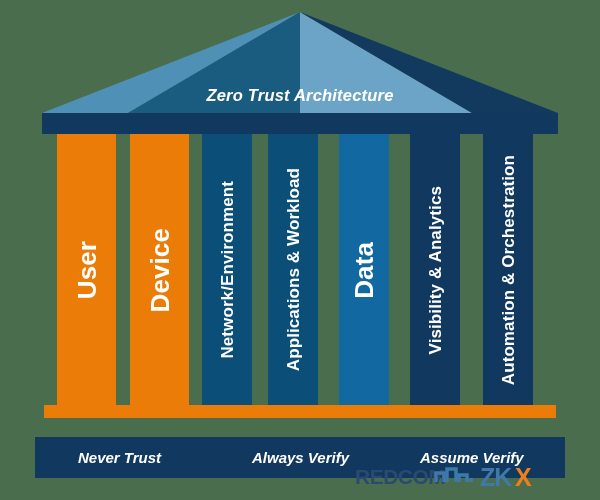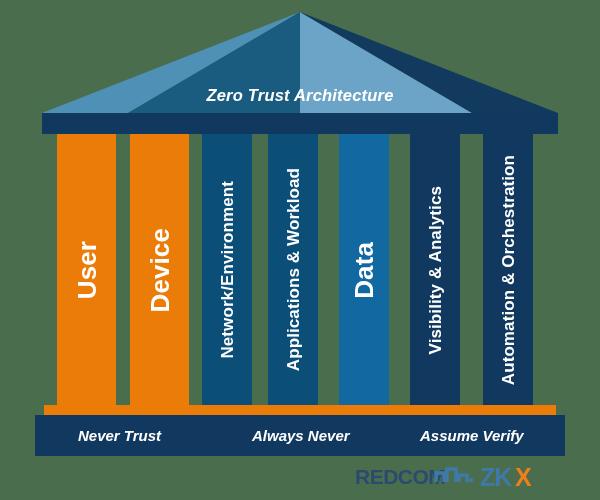--- a/index.html
+++ b/index.html
@@ -46,21 +46,21 @@
   .lbl-big{font-size:26px;}
   .lbl-small{font-size:17px;}
 
   
   #stylobate{
     position:absolute;left:44px;top:405px;width:512px;height:13px;
     background:#ec7c08;
   }
   
   #base{
-    position:absolute;left:35px;top:415px;width:530px;height:41px;
+    position:absolute;left:35px;top:437px;width:530px;height:41px;
     background:#11395f;
   }
   #base-inner{
     position:absolute;inset:0;
     display:flex;align-items:center;
   }
   .base-phrase{
     color:#ffffff;font-size:15px;font-weight:bold;font-style:italic;
     white-space:nowrap;position:absolute;
   }
@@ -122,21 +122,21 @@
 
   <div class="col" id="col-6" style="left: 483px; width: 50px; height: 272px; background: rgb(17, 57, 95);">
     <span class="col-label lbl-small">Automation &amp; Orchestration</span>
   </div>
 
   <div id="stylobate" style="background: rgb(236, 124, 8);"></div>
 
   <div id="base" style="background: rgb(17, 57, 95);">
     <div id="base-inner">
       <span class="base-phrase" id="phrase-0">Never Trust</span>
-      <span class="base-phrase" id="phrase-1">Always Never</span>
+      <span class="base-phrase" id="phrase-1">Always Verify</span>
       <span class="base-phrase" id="phrase-2">Assume Verify</span>
     </div>
   </div>
 
   <div id="logo">
     <svg width="230" height="30" viewBox="0 0 230 30" xmlns="http://www.w3.org/2000/svg">
       <text x="0" y="21" font-family="'Liberation Sans', sans-serif" font-size="21" font-weight="bold" fill="#2b4a6f" letter-spacing="-0.5">REDCOM</text>
 
       <g fill="none" stroke="#3f79a8" stroke-width="3.5">
         <path d="M81,19 L81,10 L89,10 L89,19"></path>

